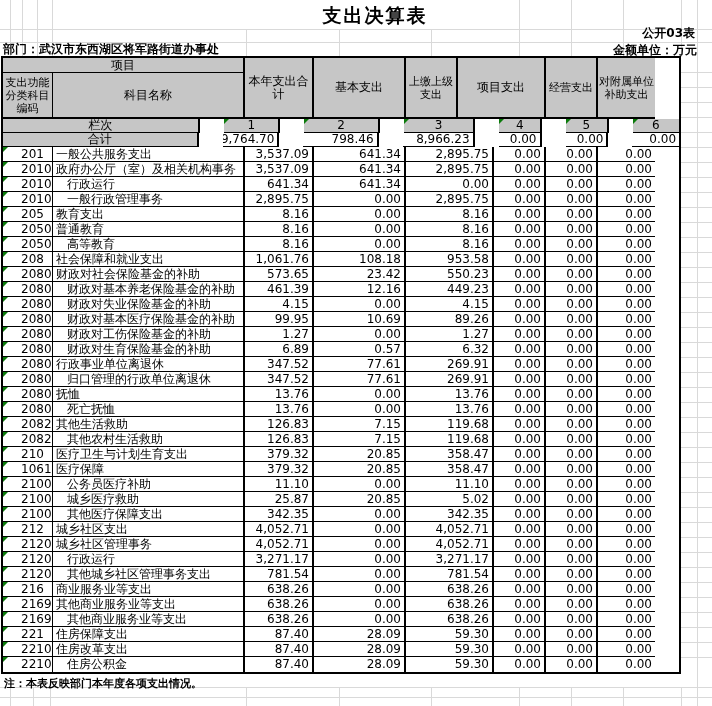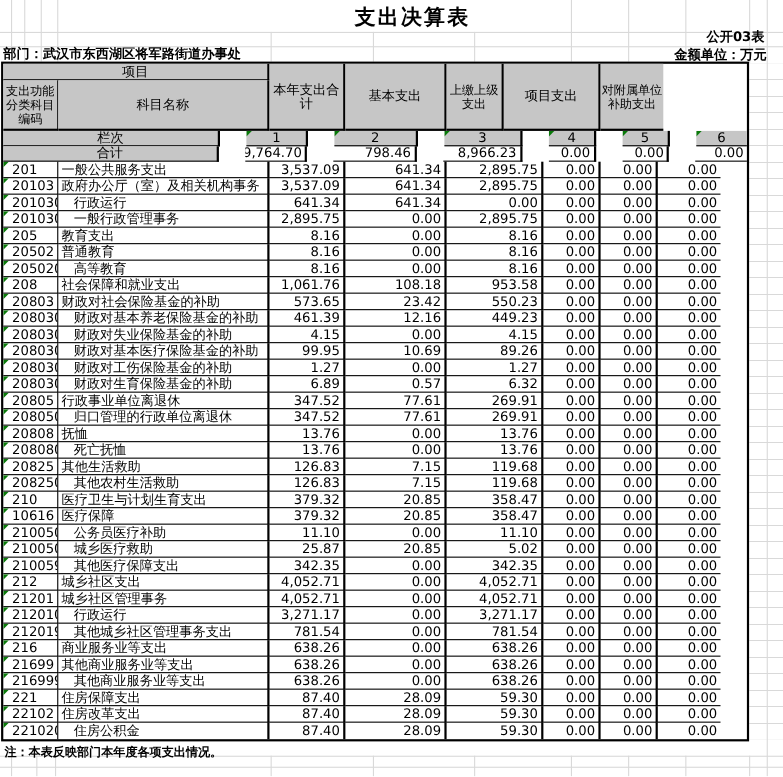--- a/index.html
+++ b/index.html
@@ -17,21 +17,21 @@
   .note{position:absolute;top:676px;left:4px;font-size:11px;font-weight:bold;}
 
   .tbl{position:absolute;left:1px;top:56px;width:680px;height:618px;border:2px solid #000;
        box-sizing:border-box;display:flex;flex-direction:column;background:#fff;}
   .hrow,.row{display:flex;flex:none;}
   .cell{box-sizing:border-box;position:relative;overflow:hidden;display:flex;align-items:center;
         border-right:2px solid #000;border-bottom:1px solid #000;font-size:12px;line-height:13px;}
   .gray{background:#c6c6c6;}
   .ctr{justify-content:center;text-align:center;}
   .num{justify-content:flex-end;text-align:right;padding-right:3px;}
-  .code{width:50px;border-right-width:1px;padding-left:8px;}
+  .code{width:50px;border-right-width:1px;padding-left:18px;}
   .name{width:192px;padding-left:3px;}
   .name.indent{padding-left:14px;}
   .w1{width:69px}.w2{width:92px}.w3{width:88px}.w4{width:52px}.w5{width:52px}
   .w6{width:57px;border-right:none;}
   .leftblock{display:flex;flex-direction:column;width:242px;flex:none;}
   .projcell{height:15px;border-right:2px solid #000;border-bottom:1px solid #000;}
   .subhdr{display:flex;height:46px;}
   .codehdr{width:50px;height:46px;border-right-width:1px;border-bottom-width:2px;
            font-size:11px;line-height:13px;white-space:pre-line;}
   .namehdr{width:192px;height:46px;border-bottom-width:2px;}
@@ -92,20 +92,21 @@
           <div class="cell gray ctr codehdr">支出功能
 分类科目
 编码</div>
           <div class="cell gray ctr namehdr">科目名称</div>
         </div>
       </div>
       <div class="cell gray ctr vhdr w1">本年支出合计</div>
       <div class="cell gray ctr vhdr w2">基本支出</div>
       <div class="cell gray ctr vhdr w4 hsmall">上缴上级支出</div>
       <div class="cell gray ctr vhdr w3">项目支出</div>
+      <div class="cell gray ctr vhdr w5 hsmall">经营支出</div>
       <div class="cell gray ctr vhdr w6 hsmall">对附属单位补助支出</div>
     </div>
 
     <div class="hrow r14">
       <div class="cell gray ctr lbl242 r14">栏次</div>
       <div class="cell gray ctr tri w1 r14">1</div>
       <div class="cell gray ctr tri w2 r14">2</div>
       <div class="cell gray ctr tri w3 r14">3</div>
       <div class="cell gray ctr tri w4 r14">4</div>
       <div class="cell gray ctr tri w5 r14">5</div>

